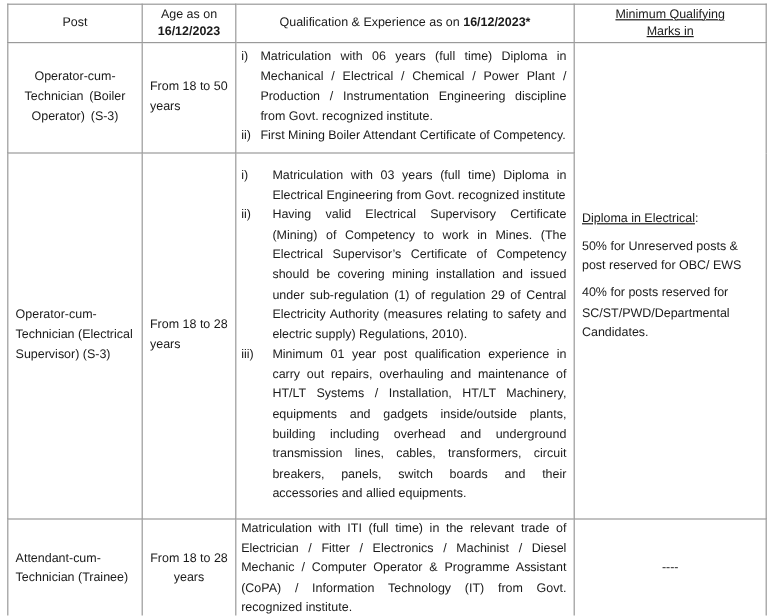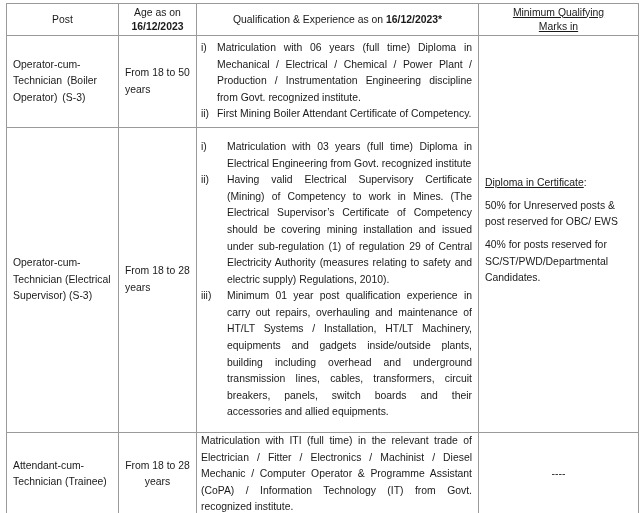--- a/index.html
+++ b/index.html
@@ -42,30 +42,30 @@
       <span>Age as on</span><br>
       <b>16/12/2023</b>
     </th>
     <th>
       <span>Qualification &amp; Experience as on </span><b>16/12/2023*</b>
     </th>
     <th style="padding:0 22px;text-decoration:underline;">Minimum Qualifying Marks in</th>
   </tr>
 
   <tr class="r1">
-    <td style="word-spacing:2px;">Operator-cum-Technician (Boiler Operator) (S-3)</td>
+    <td style="word-spacing:2px;text-align:center;">Operator-cum-Technician (Boiler Operator) (S-3)</td>
     <td>From 18 to 50 years</td>
     <td style="padding:0 6px 0 4px;">
       <ol class="q tight">
         <li><span class="num">i)</span><span>Matriculation with 06 years (full time) Diploma in Mechanical / Electrical / Chemical / Power Plant / Production / Instrumentation Engineering discipline from Govt. recognized institute.</span></li>
         <li><span class="num">ii)</span><span>First Mining Boiler Attendant Certificate of Competency.</span></li>
       </ol>
     </td>
     <td rowspan="2" class="marks" style="border-top:1.5px solid #000;">
-      <p><span class="u">Diploma in Certificate</span><span>:</span></p>
+      <p><span class="u">Diploma in Electrical</span><span>:</span></p>
       <p>50% for Unreserved posts &amp; post reserved for OBC/ EWS</p>
       <p>40% for posts reserved for SC/ST/PWD/Departmental Candidates.</p>
     </td>
   </tr>
 
   <tr class="r2">
     <td>Operator-cum-Technician (Electrical Supervisor) (S-3)</td>
     <td>From 18 to 28 years</td>
     <td style="padding:0 6px 0 4px;">
       <ol class="q wide">

